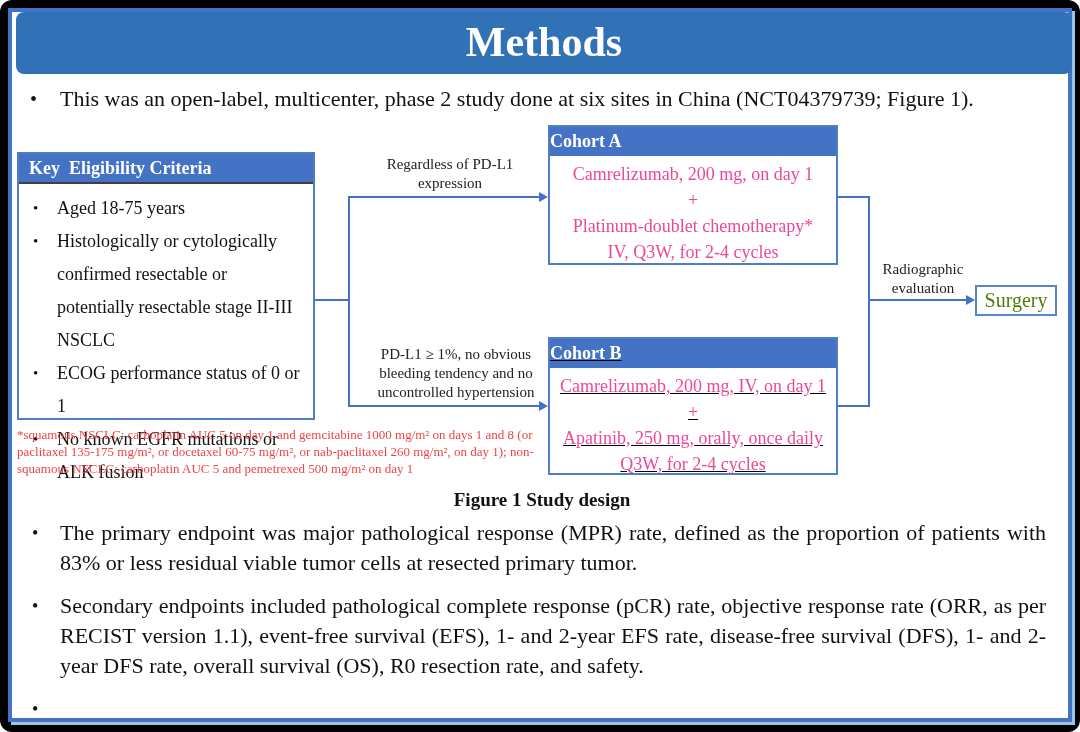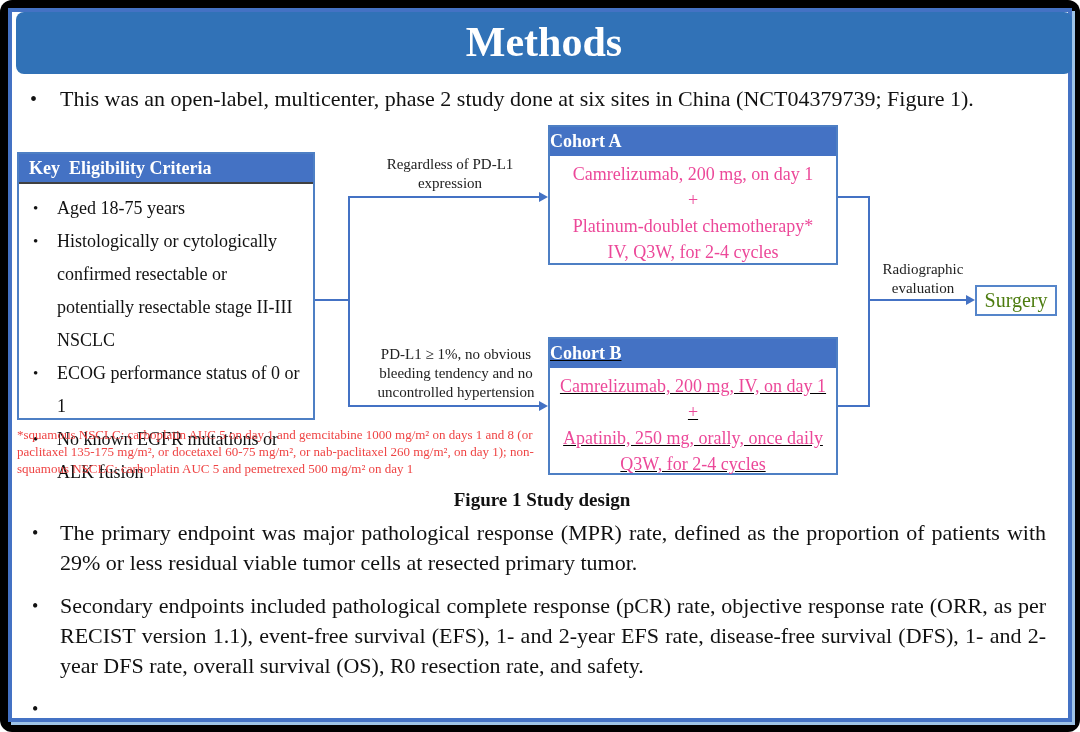--- a/index.html
+++ b/index.html
@@ -123,21 +123,21 @@
       </div>
 
       <div class="surgery">Surgery</div>
 
       <div class="footnote">*squamous NSCLC: carboplatin AUC 5 on day 1 and gemcitabine 1000 mg/m² on days 1 and 8 (or paclitaxel 135-175 mg/m², or docetaxel 60-75 mg/m², or nab-paclitaxel 260 mg/m², on day 1); non-squamous NSCLC: carboplatin AUC 5 and pemetrexed 500 mg/m² on day 1</div>
       <div class="caption">Figure 1 Study design</div>
 
       <div class="bullets">
         <div class="brow2">
           <span class="dot">•</span>
-          <span>The primary endpoint was major pathological response (MPR) rate, defined as the proportion of patients with 29% or less residual viable tumor cells at resected primary tumor.</span>
+          <span>The primary endpoint was major pathological response (MPR) rate, defined as the proportion of patients with 83% or less residual viable tumor cells at resected primary tumor.</span>
         </div>
         <div class="brow2">
           <span class="dot">•</span>
           <span>Secondary endpoints included pathological complete response (pCR) rate, objective response rate (ORR, as per RECIST version 1.1), event-free survival (EFS), 1- and 2-year EFS rate, disease-free survival (DFS), 1- and 2-year DFS rate, overall survival (OS), R0 resection rate, and safety.</span>
         </div>
         <div class="brow2">
           <span class="dot">•</span>
         </div>
       </div>
 

